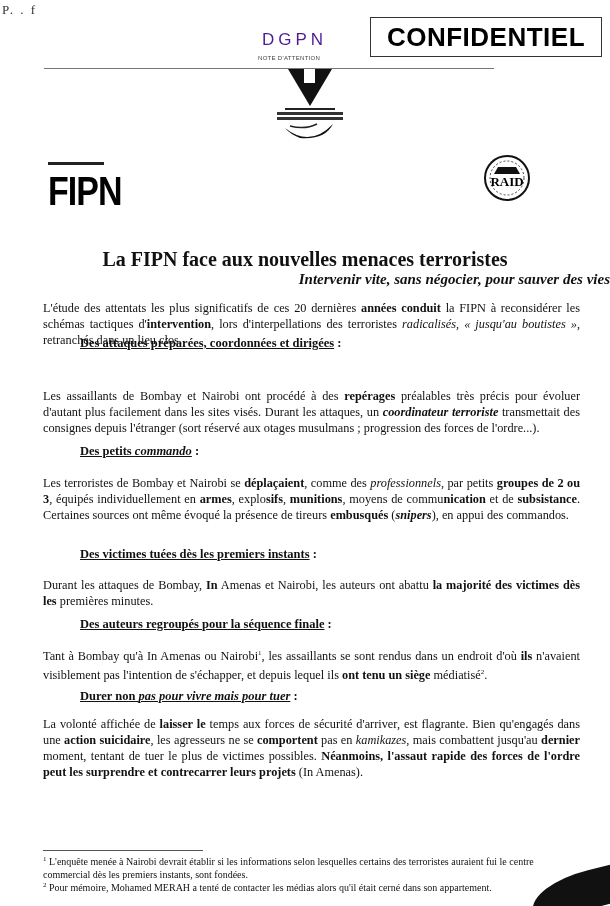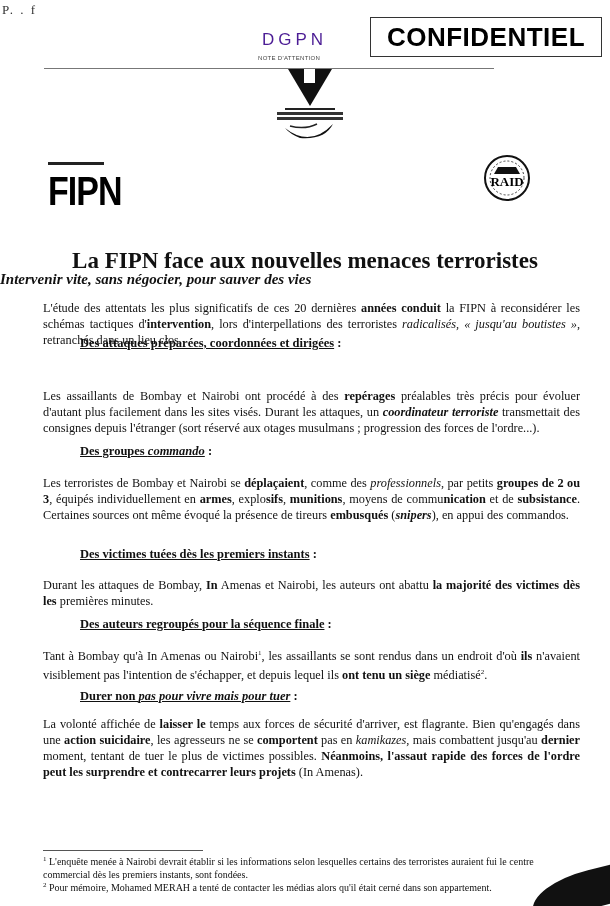--- a/index.html
+++ b/index.html
@@ -11,22 +11,22 @@
   .note { left: 258px; top: 55px; font-family: "Liberation Sans", sans-serif; font-size: 6px; color: #444; letter-spacing: 0.3px; }
   .rule-top { left: 44px; top: 68px; width: 450px; height: 0; border-top: 1px solid #777; }
   .confidentiel { left: 370px; top: 17px; width: 232px; height: 40px; border: 1.5px solid #333; box-sizing: border-box;
       font-family: "Liberation Sans", sans-serif; font-weight: 900; font-size: 26px; color: #000000;
       display: flex; align-items: center; justify-content: center; letter-spacing: 0.5px; }
   .dgpn-emblem { left: 255px; top: 68px; width: 110px; height: 85px; }
   .fipn-logo { left: 48px; top: 162px; width: 60px; height: 50px; }
   .fipn-text { font-family: "Liberation Sans", sans-serif; font-weight: 900; font-size: 34px; line-height: 34px;
       letter-spacing: -1px; color: #000; transform: scaleY(1.2); transform-origin: top; margin-top: 5px; }
   .raid-logo { left: 482px; top: 152px; width: 50px; height: 52px; }
-  .title { left: 0; width: 610px; top: 248px; text-align: center; font-size: 23px; font-weight: bold; }
-  .subtitle { left: 0; width: 610px; top: 271px; text-align: left; font-size: 15px; font-weight: bold; font-style: italic; }
+  .title { left: 0; width: 610px; top: 248px; text-align: center; font-size: 20px; font-weight: bold; }
+  .subtitle { left: 0; width: 610px; top: 271px; text-align: right; font-size: 15px; font-weight: bold; font-style: italic; }
   .para { left: 43px; width: 537px; font-size: 12.3px; line-height: 16px; text-align: justify; }
   .heading { left: 80px; font-size: 12.5px; font-weight: bold; }
   .heading .u { text-decoration: underline; }
   .fn-rule { left: 43px; top: 850px; width: 160px; border-top: 1px solid #555; }
   .fn { left: 43px; width: 540px; font-size: 10px; line-height: 13px; }
   sup { font-size: 7px; }
   .smudge { right: -10px; bottom: -6px; width: 90px; height: 38px; background: #111; border-radius: 70% 0 0 0; transform: rotate(-14deg); }
   b { font-weight: bold; }
   i { font-style: italic; }
 </style>
@@ -70,21 +70,21 @@
 
 <div class="abs para" style="top:300px;">
   <span>L'étude des attentats les plus significatifs de ces 20 dernières </span><b>années conduit</b><span> la FIPN à reconsidérer les schémas tactiques d'</span><b>intervention</b><span>, lors d'interpellations des terroristes </span><i>radicalisés, « jusqu'au boutistes »</i><span>, retranchés dans un lieu clos.</span>
 </div>
 
 <div class="abs heading" style="top:336px;"><span class="u">Des attaques préparées, coordonnées et dirigées</span><span> :</span></div>
 <div class="abs para" style="top:388px;">
   <span>Les assaillants de Bombay et Nairobi ont procédé à des </span><b>repérages</b><span> préalables très précis  pour évoluer d'autant plus facilement dans les sites visés. Durant les attaques, un </span><b><i>coordinateur terroriste</i></b><span> transmettait des consignes depuis l'étranger (sort réservé aux otages musulmans ; progression des forces de l'ordre...).</span>
 </div>
 
-<div class="abs heading" style="top:444px;"><span class="u">Des groupes </span><span class="u" style="font-style:italic;font-weight:bold;">commando</span><span> :</span></div>
+<div class="abs heading" style="top:444px;"><span class="u">Des petits </span><span class="u" style="font-style:italic;font-weight:bold;">commando</span><span> :</span></div>
 <div class="abs para" style="top:475px;">
   <span>Les terroristes de Bombay et Nairobi se </span><b>déplaçaient</b><span>, comme des </span><i>professionnels</i><span>,  par petits </span><b>groupes de 2 ou 3</b><span>, équipés individuellement en </span><b>armes</b><span>, explo</span><b>sifs</b><span>, </span><b>munitions</b><span>, moyens de commu</span><b>nication</b><span> et de </span><b>subsistance</b><span>. Certaines sources ont même évoqué la présence de tireurs </span><b>embusqués</b><span> (</span><b><i>snipers</i></b><span>), en appui des commandos.</span>
 </div>
 
 <div class="abs heading" style="top:547px;"><span class="u">Des victimes tuées dès les premiers instants</span><span> :</span></div>
 <div class="abs para" style="top:577px;">
   <span>Durant les attaques de Bombay, </span><b>In</b><span> Amenas et Nairobi, les auteurs ont abattu  </span><b>la majorité des victimes dès les</b><span> premières minutes.</span>
 </div>
 
 <div class="abs heading" style="top:617px;"><span class="u">Des auteurs regroupés pour la séquence finale</span><span> :</span></div>

